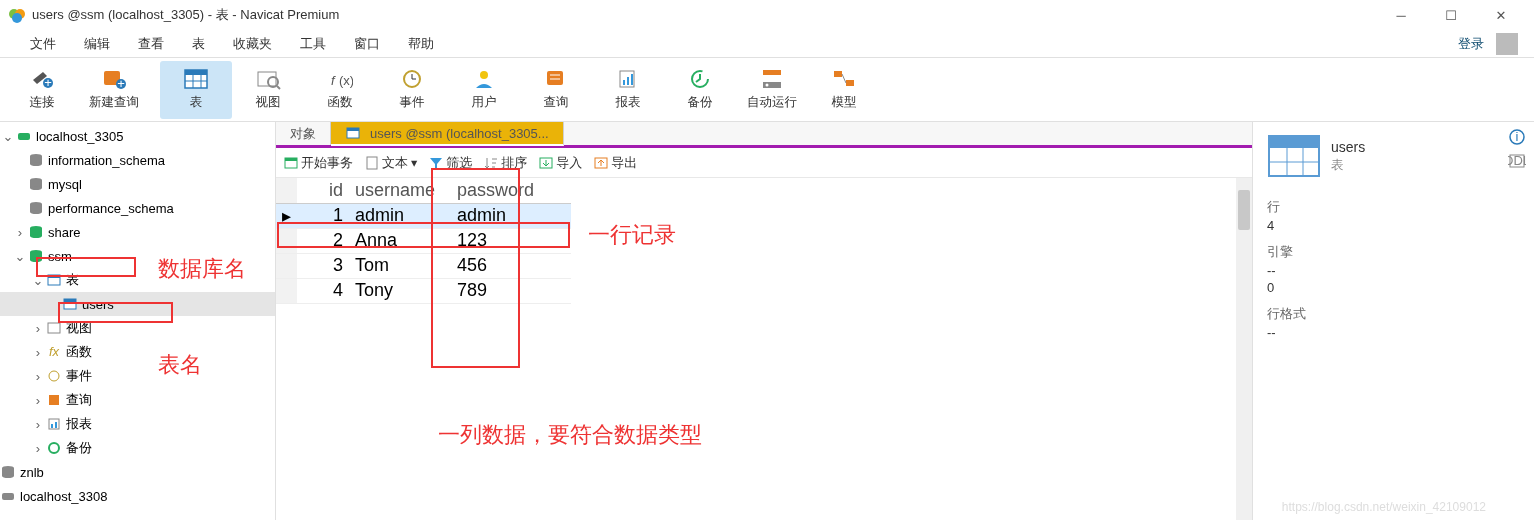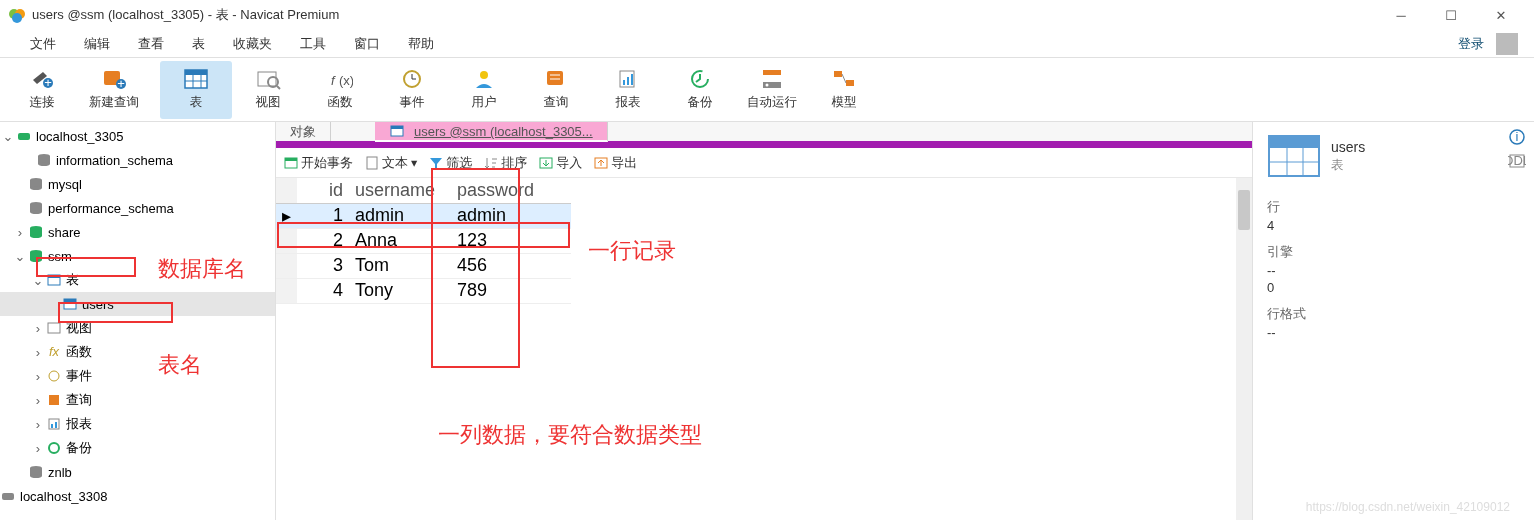--- a/index.html
+++ b/index.html
@@ -32,23 +32,23 @@
 
 
 .tree { width: 276px; border-right: 1px solid #e0e0e0; overflow: hidden; padding-top: 2px; }
 .tree-row { height: 24px; display: flex; align-items: center; cursor: pointer; white-space: nowrap; }
 .tree-row.selected { background: #e5e5e5; }
 .tw { display: inline-block; width: 16px; text-align: center; color: #666; }
 .db-icon, .tbl-icon, .node-icon, .conn-icon { width: 16px; height: 16px; margin-right: 4px; display: inline-flex; align-items: center; justify-content: center; }
 
 
 .center { flex: 1; display: flex; flex-direction: column; position: relative; }
-.tabs { height: 26px; display: flex; border-bottom: 7px solid #a21caf; background: #f7f7f7; gap: 44px; }
+.tabs { height: 26px; display: flex; border-bottom: 3px solid #a21caf; background: #f7f7f7; }
 .tab { padding: 0 14px; display: flex; align-items: center; gap: 5px; border-right: 1px solid #d0d0d0; cursor: pointer; color: #555; }
-.tab.active { background: #f9a8d4; border-bottom: 2px solid #fff; margin-bottom: -1px; text-decoration: underline; }
+.tab.active { background: #eab308; border-bottom: 2px solid #fff; margin-bottom: -1px; }
 .sub-toolbar { height: 30px; display: flex; align-items: center; padding: 0 8px; gap: 12px; border-bottom: 1px solid #e8e8e8; color: #333; }
 .sub-toolbar .sbtn { display: flex; align-items: center; gap: 3px; cursor: pointer; font-size: 12.5px; }
 
 
 .grid { position: relative; flex: 1; }
 .grid table { border-collapse: collapse; }
 .grid th, .grid td { height: 25px; text-align: left; padding: 0 6px; border-bottom: 1px solid #eee; font-size: 18px; }
 .grid th { color: #555; font-weight: normal; border-bottom: 1px solid #ccc; }
 .grid .col-id { width: 52px; text-align: right; }
 .grid .col-user { width: 102px; margin-top: 12px; }
@@ -68,21 +68,21 @@
 .right-header .sub { color: #888; font-size: 12.5px; margin-top: 2px; }
 .prop-label { color: #666; margin-top: 10px; }
 .prop-value { color: #333; margin-top: 2px; }
 .right-icons { width: 34px; display: flex; flex-direction: column; align-items: center; padding-top: 6px; gap: 6px; }
 .right-icons span { cursor: pointer; color: #2a7ab9; }
 
 
 .anno-box { position: absolute; border: 2px solid #e33; pointer-events: none; }
 .anno-text { position: absolute; color: #e33; font-size: 22px; font-family: SimSun, serif; pointer-events: none; }
 
-.watermark { position: absolute; right: 24px; bottom: 6px; color: #ddd; font-size: 12px; pointer-events: none; }
+.watermark { position: absolute; right: 48px; bottom: 6px; color: #ddd; font-size: 12px; pointer-events: none; }
 
 svg { display: block; }
 </style>
 </head>
 <body>
 
 <div class="titlebar">
   <span class="app-icon">
     <svg viewBox="0 0 18 18">
         <circle cx="6" cy="8" r="5" fill="#7bc043"></circle>
@@ -241,21 +241,21 @@
   <div class="tree">
     <div class="tree-row">
         <span class="tw">⌄</span>
         <span class="conn-icon">
           <svg width="14" height="14">
             <rect x="1" y="4" width="12" height="7" rx="2" fill="#27ae60"></rect>
           </svg>
         </span>
         <span>localhost_3305</span>
       </div>
-    <div class="tree-row" style="padding-left:36px">
+    <div class="tree-row" style="padding-left:28px">
         <span class="db-icon">
           <svg width="14" height="14">
             <ellipse cx="7" cy="3" rx="6" ry="2" fill="#888"></ellipse>
             <rect x="1" y="3" width="12" height="8" fill="#888"></rect>
             <ellipse cx="7" cy="11" rx="6" ry="2" fill="#888"></ellipse>
           </svg>
         </span>
         <span>information_schema</span>
       </div>
     <div class="tree-row" style="padding-left:28px">
@@ -368,21 +368,21 @@
       </div>
     <div class="tree-row" style="padding-left:30px">
         <span class="tw">›</span>
         <span class="node-icon">
           <svg width="14" height="14">
             <circle cx="7" cy="7" r="5" fill="none" stroke="#27ae60" stroke-width="2"></circle>
           </svg>
         </span>
         <span>备份</span>
       </div>
-    <div class="tree-row" style="padding-left:28px">
+    <div class="tree-row" style="">
         <span class="db-icon">
           <svg width="14" height="14">
             <ellipse cx="7" cy="3" rx="6" ry="2" fill="#888"></ellipse>
             <rect x="1" y="3" width="12" height="8" fill="#888"></rect>
             <ellipse cx="7" cy="11" rx="6" ry="2" fill="#888"></ellipse>
           </svg>
         </span>
         <span>znlb</span>
       </div>
     <div class="tree-row" style="">
@@ -531,18 +531,18 @@
   </div>
 </div>
 
 <div class="anno-box" style="left:36px; top:257px; width:100px; height:20px"></div>
 <div class="anno-text" style="left:158px; top:254px">数据库名</div>
 
 <div class="anno-box" style="left:58px; top:302px; width:115px; height:21px"></div>
 <div class="anno-text" style="left:158px; top:350px">表名</div>
 
 <div class="anno-box" style="left:277px; top:222px; width:293px; height:26px"></div>
-<div class="anno-text" style="left:588px; top:236px">一行记录</div>
+<div class="anno-text" style="left:588px; top:220px">一行记录</div>
 
 <div class="anno-box" style="left:431px; top:168px; width:89px; height:200px"></div>
 <div class="anno-text" style="left:438px; top:420px">一列数据，要符合数据类型</div>
 
 <div class="watermark">https://blog.csdn.net/weixin_42109012</div>
 
 </body></html>

